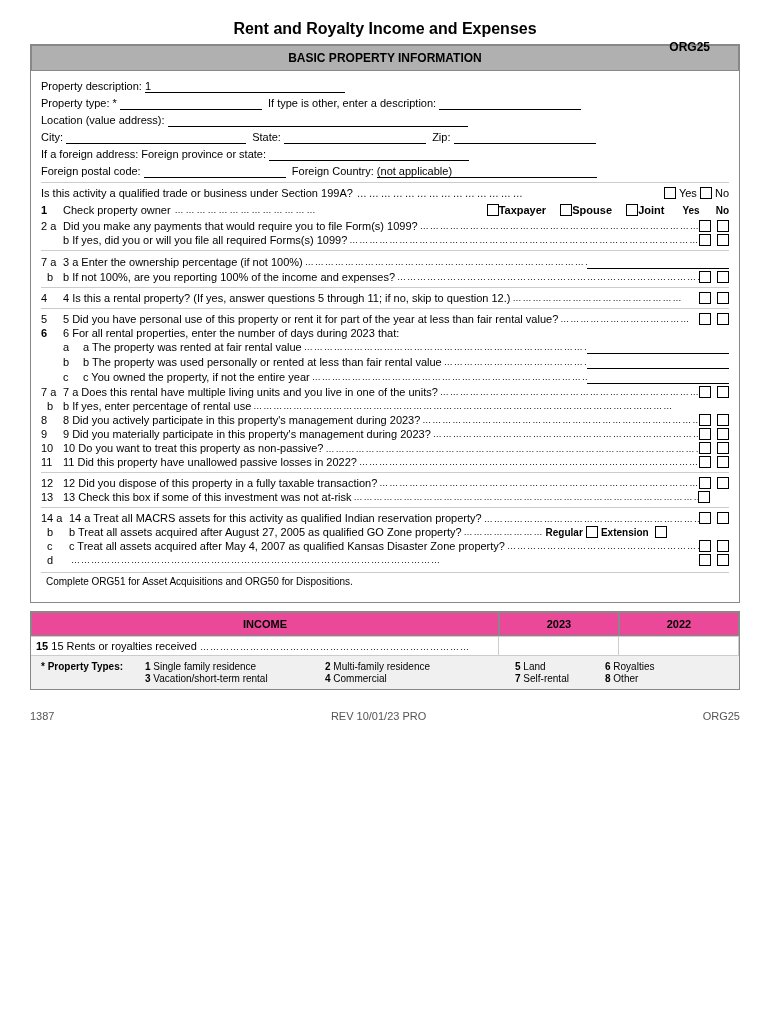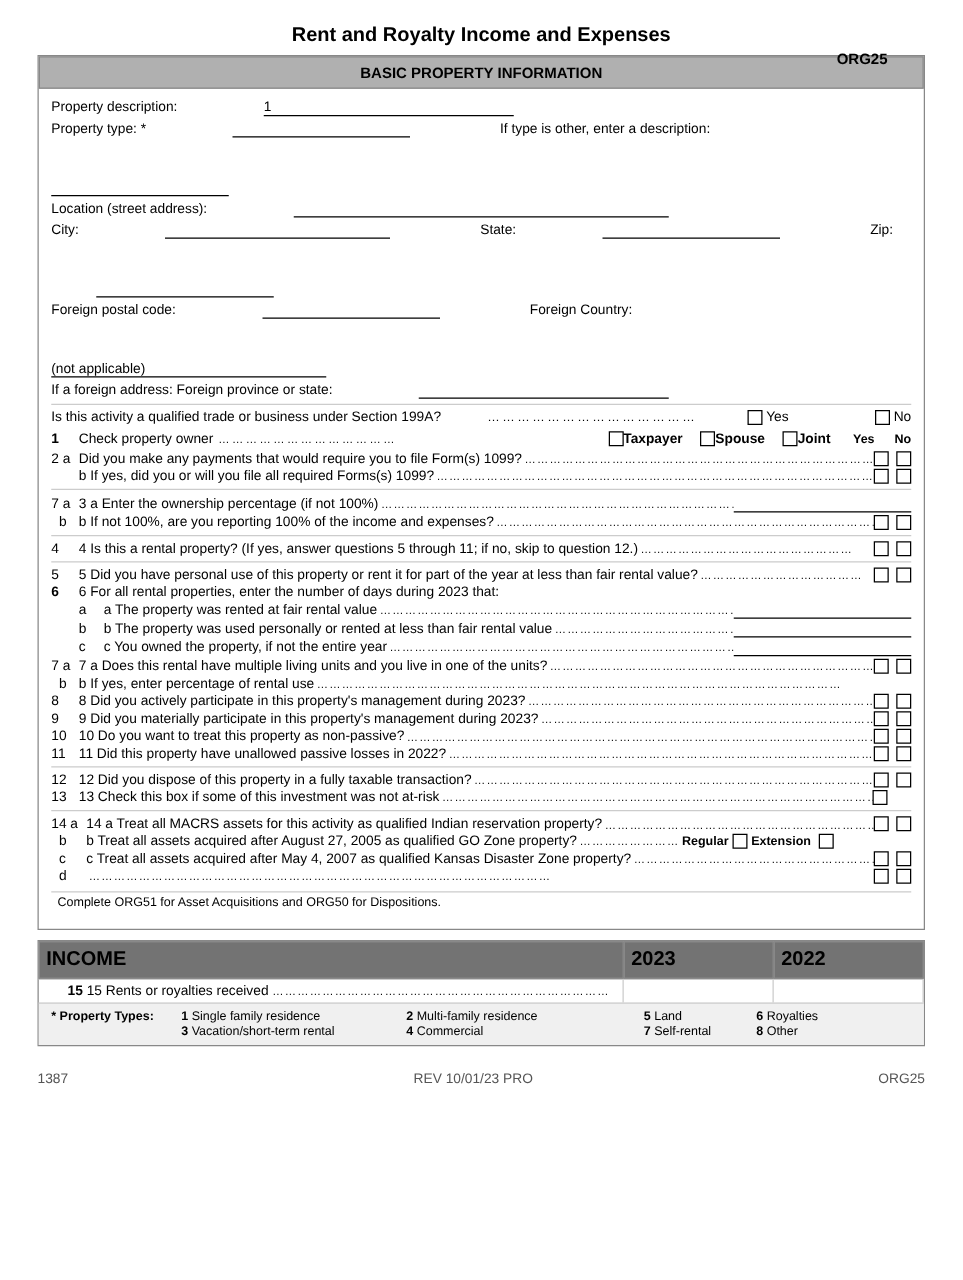--- a/index.html
+++ b/index.html
@@ -38,21 +38,20 @@
       margin-top: 6px;
     }
     .form-area {
       padding: 8px 10px;
     }
     .form-row {
       display: flex;
       align-items: baseline;
       margin-bottom: 3px;
       flex-wrap: wrap;
-      gap: 33px;
     }
     .form-row label {
       font-size: 11px;
       white-space: nowrap;
     }
     .underline-field {
       border: none;
       border-bottom: 1px solid #000;
       min-width: 80px;
       height: 14px;
@@ -79,24 +78,24 @@
     .divider { border-top: 1px solid #ccc; margin: 4px 0; }
     .income-section {
       margin-top: 8px;
       border: 1px solid #888;
     }
     .income-header {
       display: grid;
       grid-template-columns: 1fr 120px 120px;
     }
     .income-header div {
-      background: #737373;
-      text-align: left;
+      background: #ec4899;
+      text-align: center;
       font-weight: bold;
-      font-size: 16px;
+      font-size: 11px;
       padding: 5px;
       border: 1px solid #888;
     }
     .income-row {
       display: grid;
       grid-template-columns: 1fr 120px 120px;
       border-top: 1px solid #ccc;
     }
     .income-row div {
       padding: 3px 5px;
@@ -155,46 +154,46 @@
 
     <div class="form-row">
       <label>Property type: *</label>&nbsp;
       <input type="text" class="underline-field med" style="">
       &nbsp;&nbsp;
       <label>If type is other, enter a description:</label>&nbsp;
       <input type="text" class="underline-field med" style="">
     </div>
 
     <div class="form-row">
-      <label>Location (street address):</label>&nbsp;
+      <label>Location (value address):</label>&nbsp;
       <input type="text" class="underline-field" style="min-width: 300px;">
     </div>
 
     <div class="form-row">
       <label>City:</label>&nbsp;
       <input type="text" class="underline-field" style="min-width: 180px;">
       &nbsp;&nbsp;
       <label>State:</label>&nbsp;
       <input type="text" class="underline-field tiny" style="">
       &nbsp;&nbsp;
       <label>Zip:</label>&nbsp;
       <input type="text" class="underline-field short" style="">
     </div>
 
     <div class="form-row">
+      <label>If a foreign address:  Foreign province or state:</label>&nbsp;
+      <input type="text" class="underline-field" style="min-width: 200px;">
+    </div>
+
+    <div class="form-row">
       <label>Foreign postal code:</label>&nbsp;
       <input type="text" class="underline-field med" style="">
       &nbsp;&nbsp;
       <label>Foreign Country:</label>&nbsp;
       <input type="text" class="underline-field" style="min-width: 220px;" value="(not applicable)">
-    </div>
-
-    <div class="form-row">
-      <label>If a foreign address:  Foreign province or state:</label>&nbsp;
-      <input type="text" class="underline-field" style="min-width: 200px;">
     </div>
 
     <div class="divider"></div>
 
     <div class="form-row" style="align-items:center; margin-bottom:5px;">
       <span>Is this activity a qualified trade or business under Section 199A?</span>
       <span style="flex:1; padding: 0 4px; letter-spacing:2px; overflow:hidden; font-size:10px;">……………………………………</span>
       <span class="inline-yn">
         <span class="checkbox-sq"></span>
         <span>Yes</span>
@@ -430,21 +429,21 @@
 </div>
 
 <div class="income-section">
   <div class="income-header">
     <div>INCOME</div>
     <div>2023</div>
     <div>2022</div>
   </div>
   <div class="income-row">
     <div>
-      <span style="font-weight:bold;margin-left:18px;">15</span>
+      <span style="font-weight:bold;">15</span>
       <span>15  Rents or royalties received</span>
       <span style="font-size:9px; letter-spacing:1px;">………………………………………………………………………</span>
     </div>
     <div></div>
     <div></div>
   </div>
 
   <div class="property-types">
     <div style="display:flex; gap:4px;">
       <span style="font-weight:bold; min-width:100px;">* Property Types:</span>

